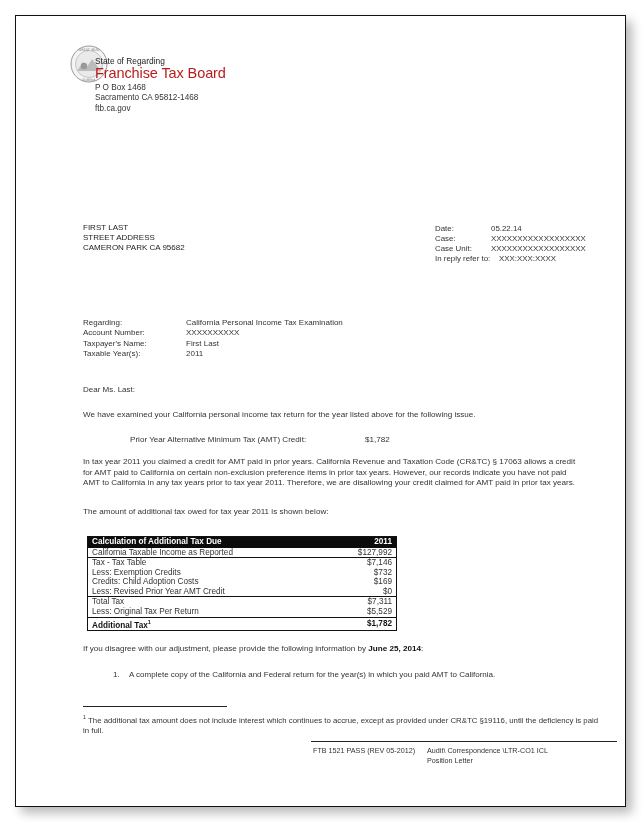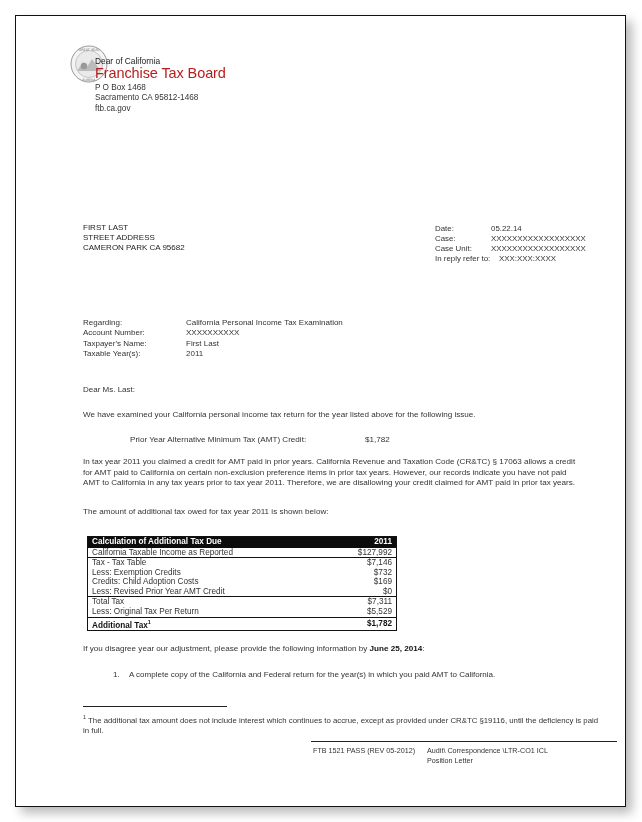--- a/index.html
+++ b/index.html
@@ -59,21 +59,21 @@
 
   <svg class="abs seal" viewBox="0 0 40 40">
     <circle cx="20" cy="20" r="18" fill="#f4f4f4" stroke="#999" stroke-width="1"></circle>
     <circle cx="20" cy="20" r="13.5" fill="#eaeaea" stroke="#aaa" stroke-width="0.6"></circle>
     <path d="M8 27 L14 18 L18 23 L23 15 L32 27 Z" fill="#bbb"></path>
     <circle cx="15" cy="22" r="3.2" fill="#999"></circle>
     <text x="20" y="6.8" font-size="3.4" text-anchor="middle" fill="#777" font-family="DejaVu Sans, sans-serif">GREAT SEAL</text>
     <text x="20" y="37" font-size="3.2" text-anchor="middle" fill="#777" font-family="DejaVu Sans, sans-serif">EUREKA</text>
   </svg>
 
-  <div class="abs agency-small">Dear of California</div>
+  <div class="abs agency-small">State of Regarding</div>
   <div class="abs agency-big">Franchise Tax Board</div>
   <div class="abs addr">
     <div>P O Box 1468</div>
     <div>Sacramento CA 95812-1468</div>
     <div>ftb.ca.gov</div>
   </div>
 
   <div class="abs recipient">
     <div>FIRST LAST</div>
     <div>STREET ADDRESS</div>
@@ -162,21 +162,21 @@
       <td class="v">$5,529</td>
     </tr>
     <tr class="final">
       <td><span>Additional Tax</span><sup style="font-size:5.5px;">1</sup></td>
       <td class="v">$1,782</td>
     </tr>
   </tbody>
     </table>
 
   <div class="abs txt para4">
-    <span>If you disagree year our adjustment, please provide the following information by </span><b>June 25, 2014</b><span>:</span>
+    <span>If you disagree with our adjustment, please provide the following information by </span><b>June 25, 2014</b><span>:</span>
   </div>
 
   <div class="abs list">
     <span class="num">1.</span>
     <span class="body">A complete copy of the California and Federal return for the year(s) in which you paid AMT to California.</span>
   </div>
 
   <div class="abs fn-rule"></div>
   <div class="abs footnote">
     <sup style="font-size:5.5px;">1</sup><span> The additional tax amount does not include interest which continues to accrue, except as provided under CR&amp;TC §19116, until the deficiency is paid in full.</span>

